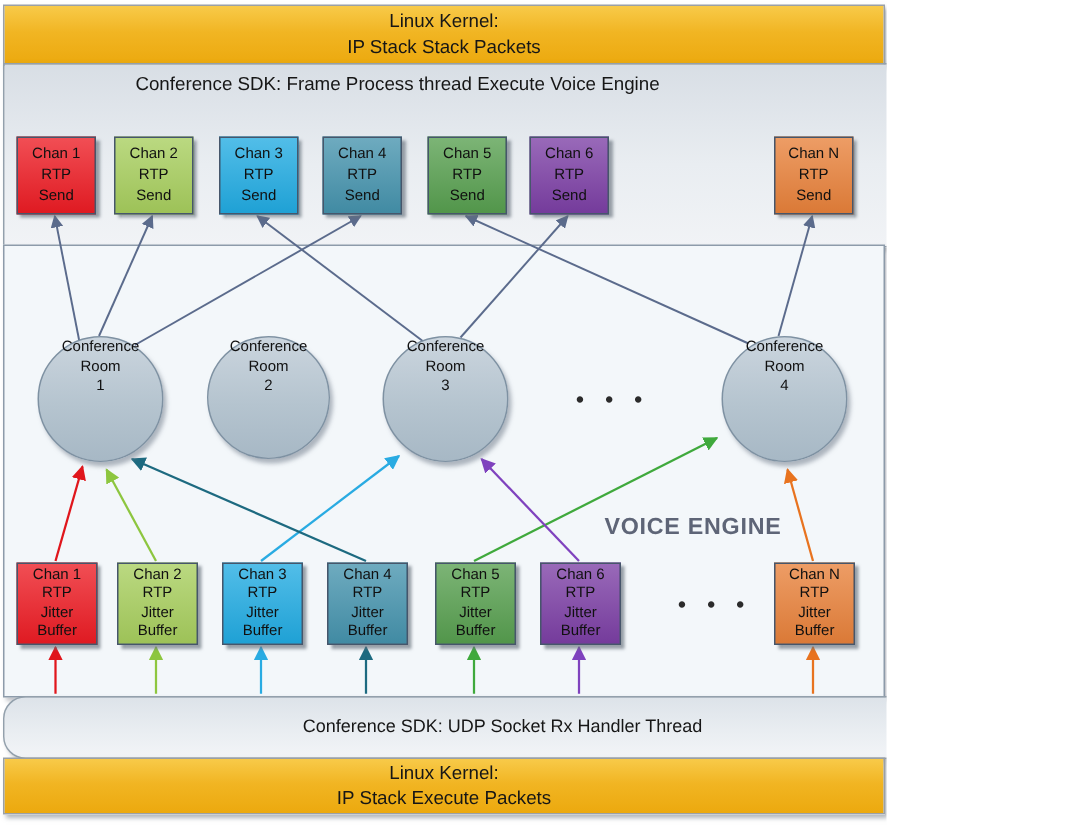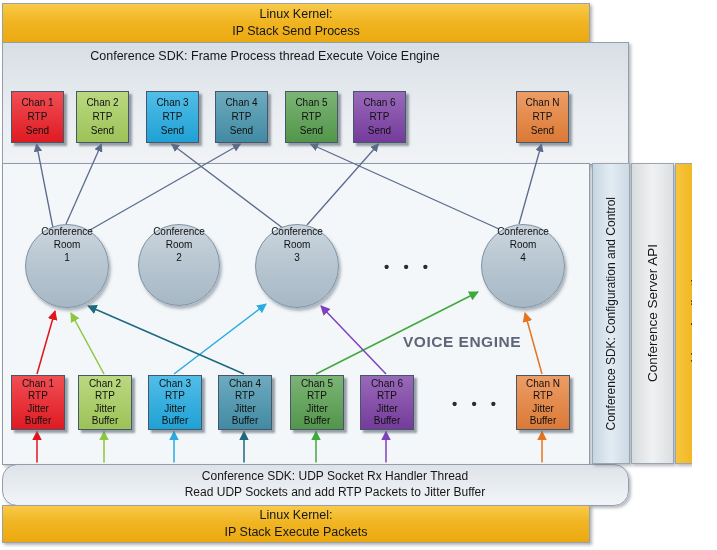--- a/index.html
+++ b/index.html
@@ -1,34 +1,34 @@
 <!DOCTYPE html>
 <html><head>
 <meta charset="utf-8">
 <style>
   html,body{margin:0;padding:0;background:#ffffff;}
-  #stage{position:relative;width:692px;height:550px;background:#ffffff;
+  #stage{position:relative;width:591px;height:550px;background:#ffffff;
          font-family:"Liberation Sans","DejaVu Sans",sans-serif;color:#161616;overflow:hidden;}
   .abs{position:absolute;}
   
   .kernel-bar{left:2px;width:586px;background:linear-gradient(180deg,#f8ca49 0%,#f1b523 45%,#eca90e 100%);
       border:1px solid #9aa0a6;box-shadow:2px 2px 3px rgba(110,118,128,.55);
       display:flex;flex-direction:column;justify-content:center;align-items:center;gap:1px;
       font-size:12.5px;line-height:1.25;}
   #top-kernel{top:3px;height:39px;}
   #bottom-kernel{top:505px;height:36px;}
   .sdk-panel{left:2px;width:586px;border:1px solid #93a0ac;box-shadow:2px 2px 3px rgba(110,118,128,.5);
       background:linear-gradient(180deg,#d8dee5 0%,#e9edf1 55%,#f1f3f6 100%);padding-left:39px;}
   #frame-panel{top:42px;height:121px;}
   #frame-title{top:6px;left:2px;width:520px;text-align:center;font-size:12.5px;}
   #voice-panel{left:2px;top:163px;width:586px;height:300px;background:#f3f7fa;
       border:1px solid #8d9baa;box-shadow:2px 2px 3px rgba(110,118,128,.45);}
   #rx-panel{top:464px;height:40px;background:linear-gradient(180deg,#dde3e9 0%,#eaeef2 60%,#f2f4f7 100%);
       display:flex;flex-direction:column;justify-content:center;align-items:center;font-size:12px;line-height:1.3;border-radius:15px;}
-  #voice-label{left:403px;top:333px;font-size:15.5px;font-weight:bold;letter-spacing:.5px;color:#5e6577;}
+  #voice-label{left:403px;top:343px;font-size:15.5px;font-weight:bold;letter-spacing:.5px;color:#5e6577;}
   
   .vbar{top:163px;height:299px;border:1px solid #99a5b1;box-shadow:2px 2px 3px rgba(110,118,128,.5);
       display:flex;align-items:center;justify-content:center;}
   .vbar span{writing-mode:vertical-rl;transform:rotate(180deg);white-space:nowrap;}
   #vbar-config{left:592px;width:36px;font-size:12px;
       background:linear-gradient(90deg,#c6d6e2 0%,#e3ecf3 50%,#ccd9e3 100%);}
   #vbar-api{left:631px;width:41px;font-size:13.5px;
       background:linear-gradient(90deg,#d9dcde 0%,#f0f1f2 50%,#dcdfe1 100%);}
   #vbar-app{left:675px;width:39px;font-size:13px;
       background:linear-gradient(90deg,#f6c53d 0%,#f1b41e 55%,#e9a30c 100%);}
@@ -48,36 +48,35 @@
   .dots{position:absolute;font-size:15px;font-weight:bold;letter-spacing:5px;color:#2b2b2b;}
   #arrow-layer{position:absolute;left:0;top:0;pointer-events:none;}
 </style>
 </head>
 <body>
 
 <div id="stage">
 
   <div id="top-kernel" class="abs kernel-bar">
     <div>Linux Kernel:</div>
-    <div>IP Stack Send Process</div>
+    <div>IP Stack Stack Packets</div>
   </div>
 
   <div id="frame-panel" class="abs sdk-panel">
     <div id="frame-title" class="abs">Conference SDK: Frame Process thread Execute Voice Engine</div>
   </div>
 
   <div id="voice-panel" class="abs"></div>
   <div id="voice-label" class="abs">VOICE ENGINE</div>
 
   <div class="dots" style="left:384px;top:258px;">• • •</div>
   <div class="dots" style="left:452px;top:395px;">• • •</div>
 
   <div id="rx-panel" class="abs sdk-panel">
     <div>Conference SDK: UDP Socket Rx Handler Thread</div>
-    <div>Read UDP Sockets and add RTP Packets to Jitter Buffer</div>
   </div>
 
   <div id="bottom-kernel" class="abs kernel-bar">
     <div>Linux Kernel:</div>
     <div>IP Stack Execute Packets</div>
   </div>
 
   <div id="vbar-config" class="abs vbar">
     <span>Conference SDK: Configuration and Control</span>
   </div>

